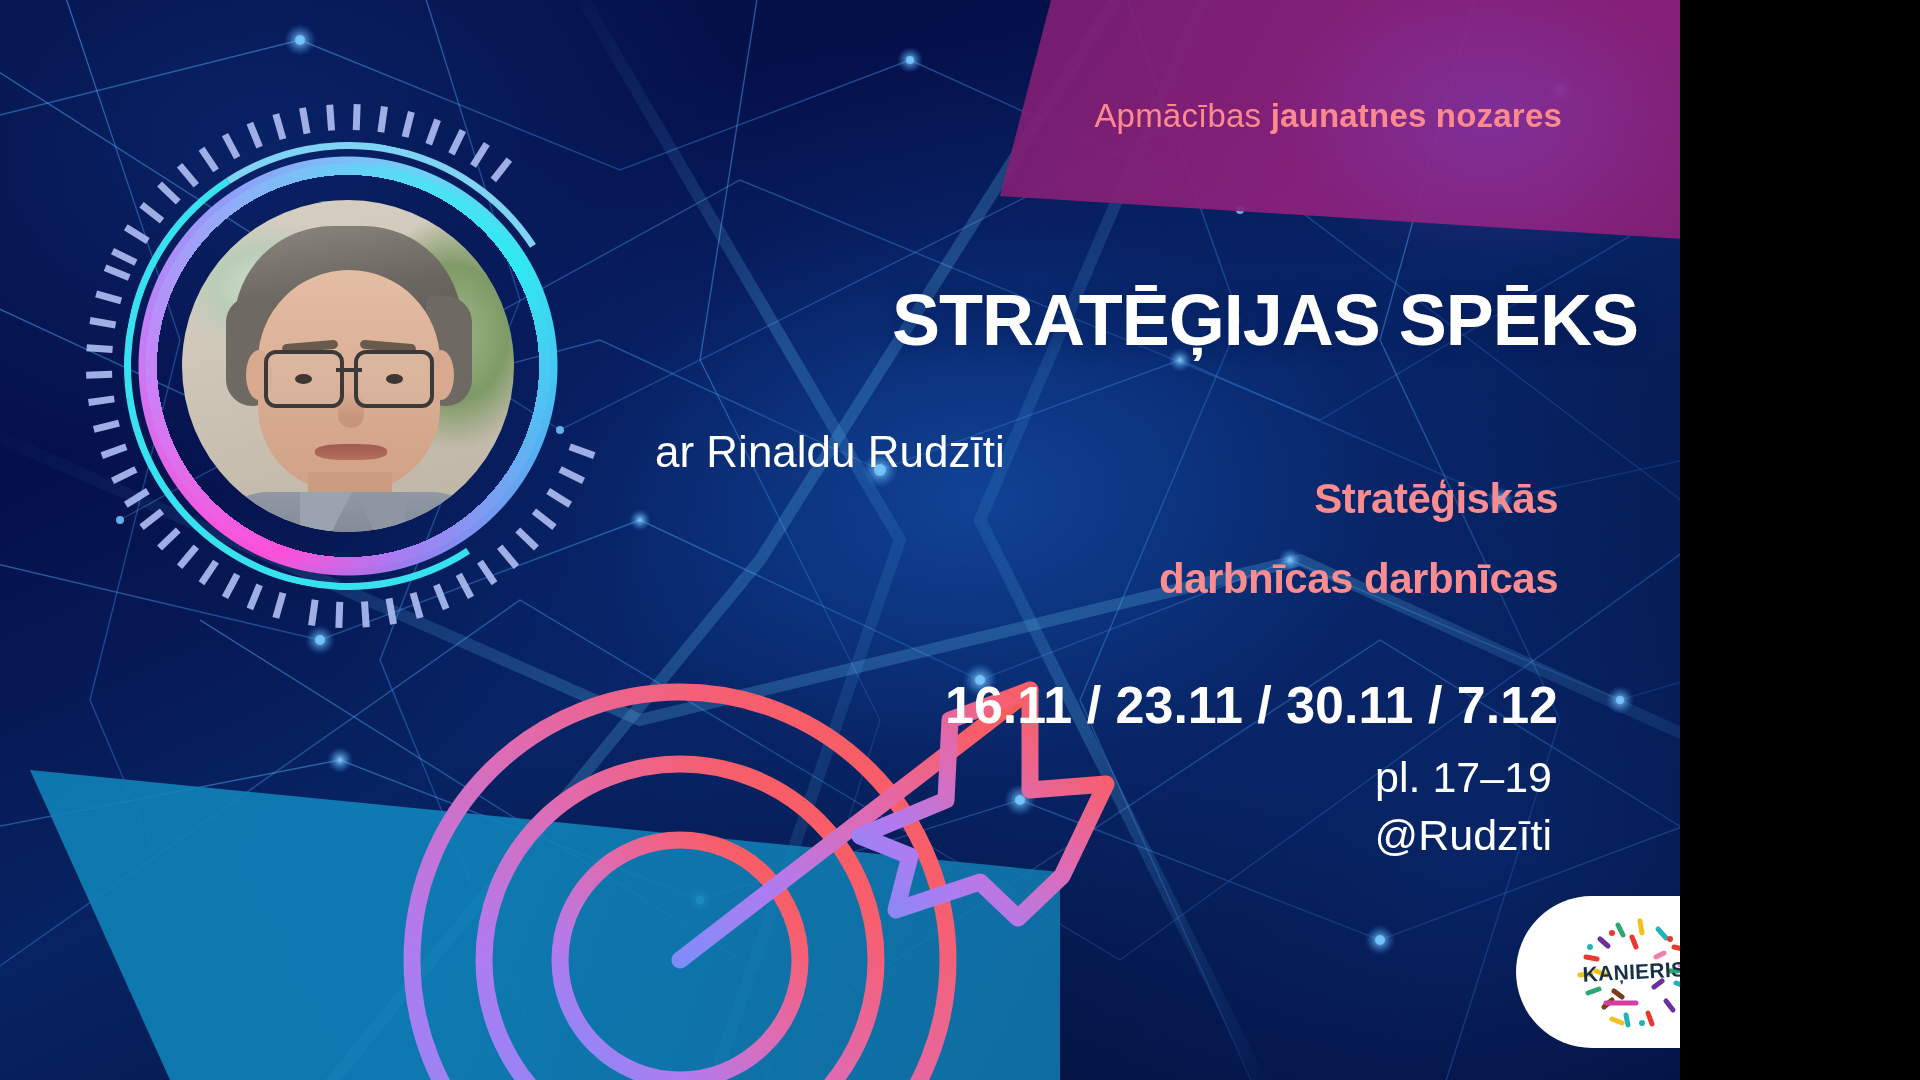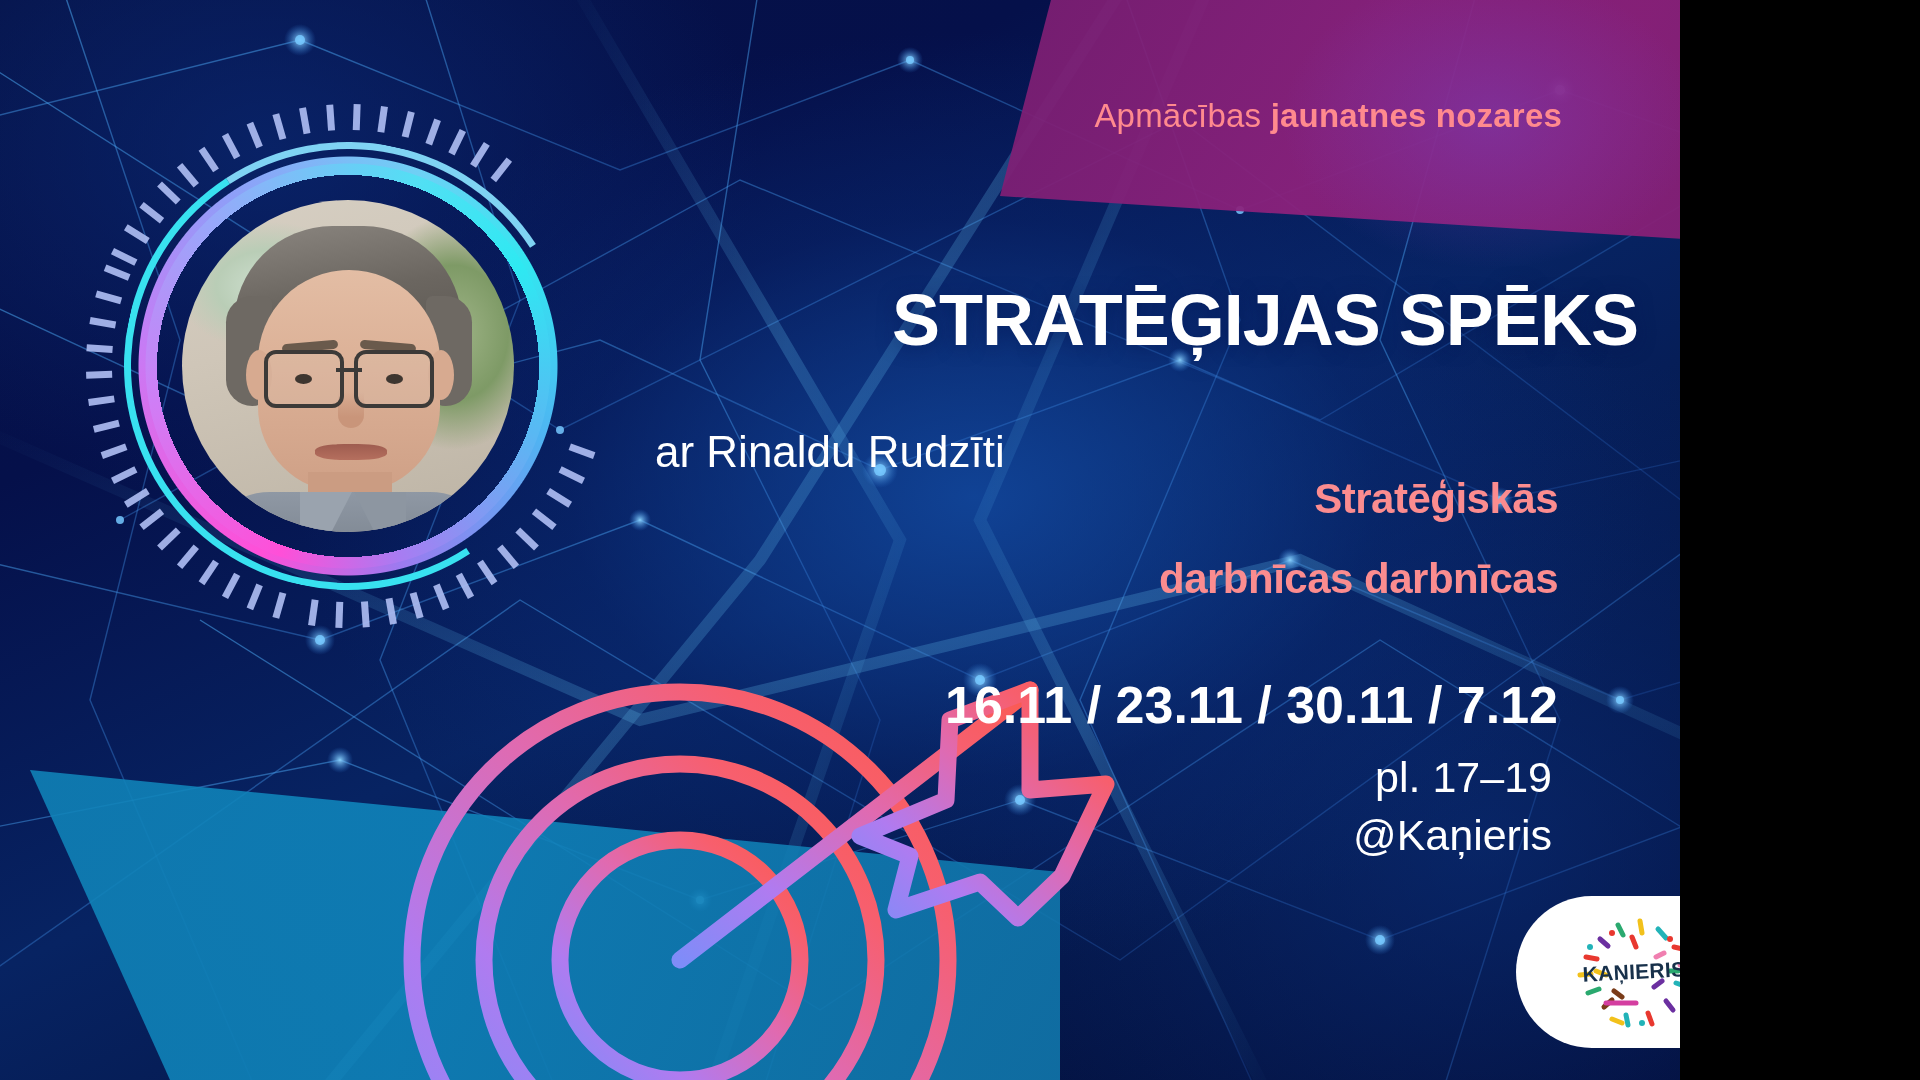--- a/index.html
+++ b/index.html
@@ -345,21 +345,21 @@
 
   <div class="subtitle">
     <div>Stratēģiskās</div>
     <div>darbnīcas darbnīcas</div>
   </div>
 
   <div class="dates">16.11 / 23.11 / 30.11 / 7.12</div>
 
   <div class="times">
     <div>pl. 17–19</div>
-    <div>@Kaņieris</div>
+    <div>@Rudzīti</div>
   </div>
 
   <div class="pill">
     <div class="kan-logo">
       <svg viewBox="0 0 128 118" width="128" height="118">
         <g stroke-width="5" stroke-linecap="round">
           <line x1="48" y1="12" x2="53" y2="22" stroke="#2aa96f"></line>
           <line x1="70" y1="8" x2="72" y2="20" stroke="#f2c11b"></line>
           <line x1="88" y1="16" x2="96" y2="25" stroke="#22b3b8"></line>
           <line x1="30" y1="26" x2="38" y2="33" stroke="#6b2fa0"></line>

